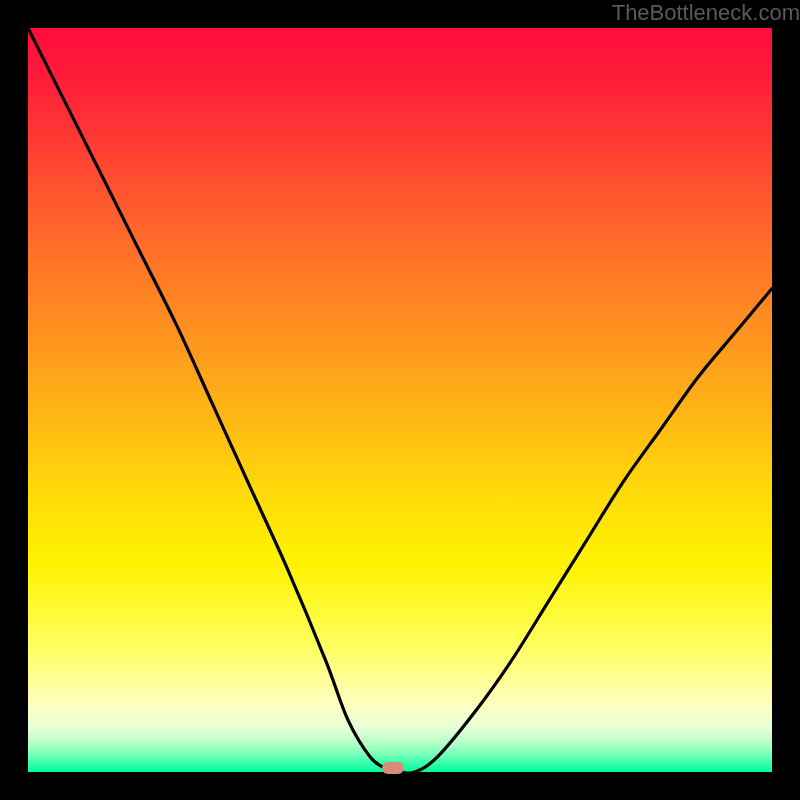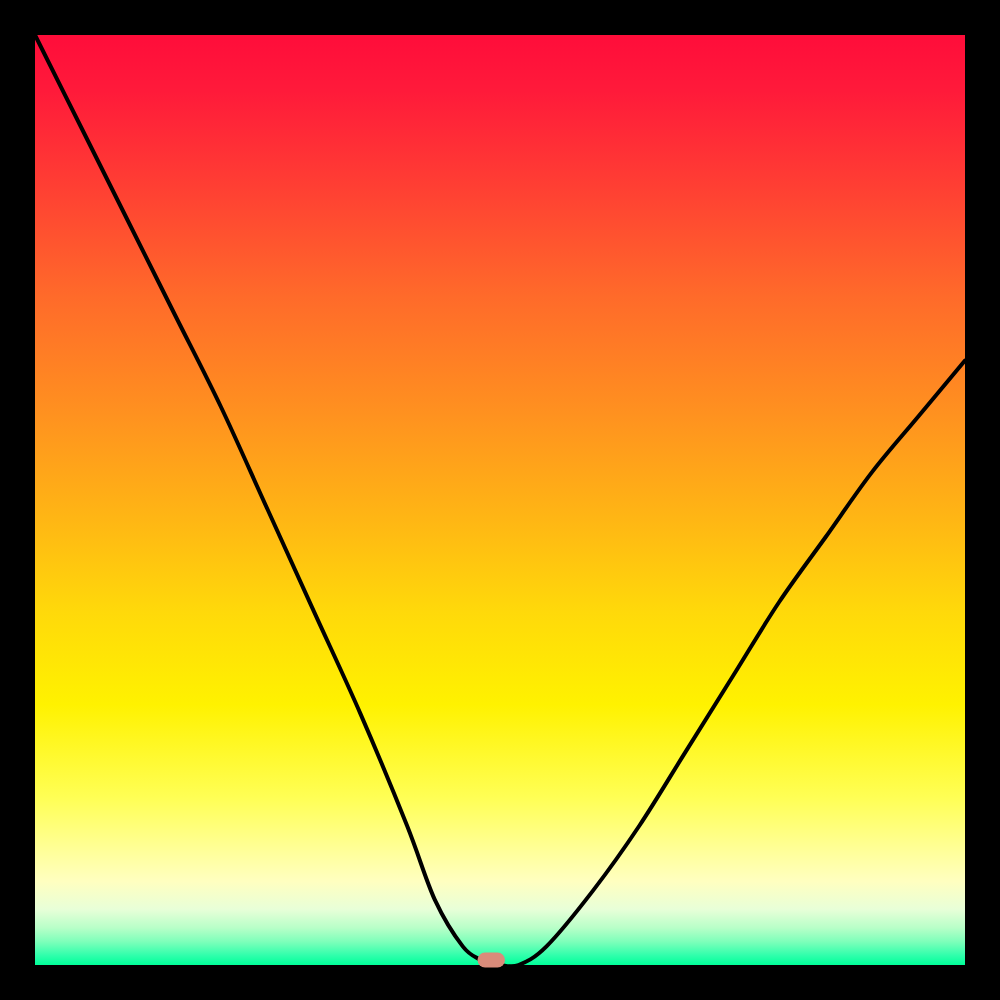--- a/index.html
+++ b/index.html
@@ -78,13 +78,14 @@
   <div class="plot">
 
     <svg class="curve" viewBox="0 0 744 744" preserveAspectRatio="none">
       <path id="curve-path" fill="none" stroke="#000" stroke-width="3.2" stroke-linecap="round" stroke-linejoin="round" d="M 0.0 0.0 C 6.2 12.4, 24.8 49.6, 37.2 74.4 C 49.6 99.2, 62.0 124.0, 74.4 148.8 C 86.8 173.6, 99.2 198.4, 111.6 223.2 C 124.0 248.0, 136.4 271.6, 148.8 297.6 C 161.2 323.6, 173.6 352.2, 186.0 379.4 C 198.4 406.7, 210.8 434.0, 223.2 461.3 C 235.6 488.6, 248.0 514.6, 260.4 543.1 C 272.8 571.6, 287.7 607.6, 297.6 632.4 C 307.5 657.2, 312.5 675.8, 319.9 691.9 C 327.4 708.0, 336.0 721.1, 342.2 729.1 C 348.4 737.2, 353.4 737.8, 357.1 740.3 C 360.8 742.8, 362.1 743.4, 364.6 744.0 C 367.0 744.6, 368.3 744.0, 372.0 744.0 C 375.7 744.0, 380.7 746.5, 386.9 744.0 C 393.1 741.5, 399.3 739.0, 409.2 729.1 C 419.1 719.2, 434.0 700.6, 446.4 684.5 C 458.8 668.4, 471.2 651.0, 483.6 632.4 C 496.0 613.8, 508.4 592.7, 520.8 572.9 C 533.2 553.0, 545.6 533.2, 558.0 513.4 C 570.4 493.5, 582.8 472.4, 595.2 453.8 C 607.6 435.2, 620.0 419.1, 632.4 401.8 C 644.8 384.4, 657.2 365.8, 669.6 349.7 C 682.0 333.6, 694.4 319.9, 706.8 305.0 C 719.2 290.2, 737.8 267.8, 744.0 260.4"></path>
     </svg>
 
     <div id="marker" class="valley-marker" style="left: 364.56px; top: 740px;"></div>
 
   </div>
 
+  <div class="watermark">TheBottleneck.com</div>
 </div>
 
 </body></html>

